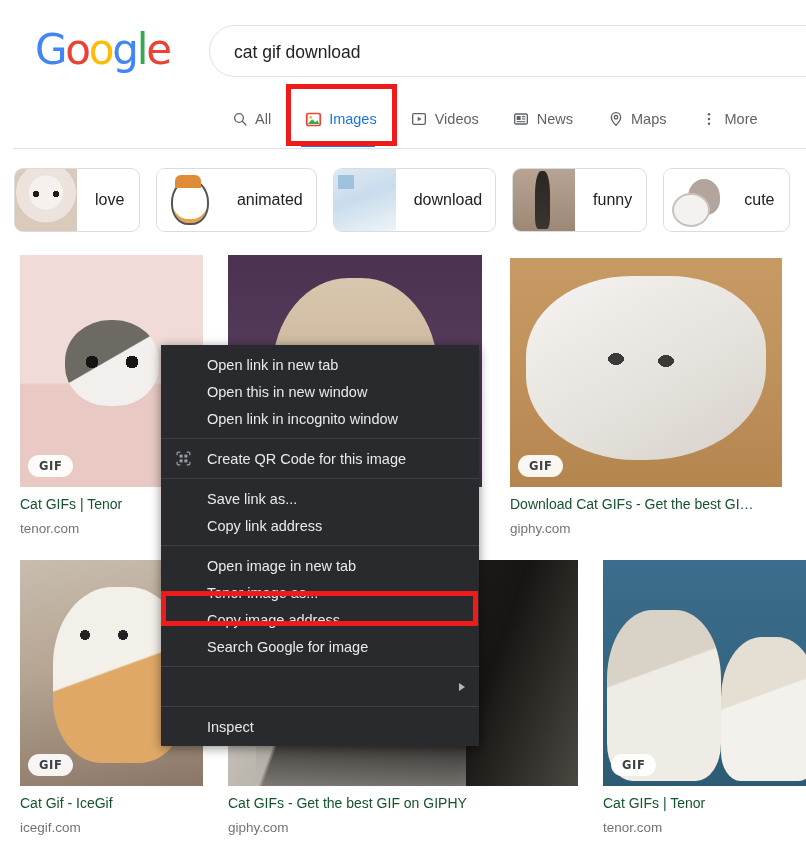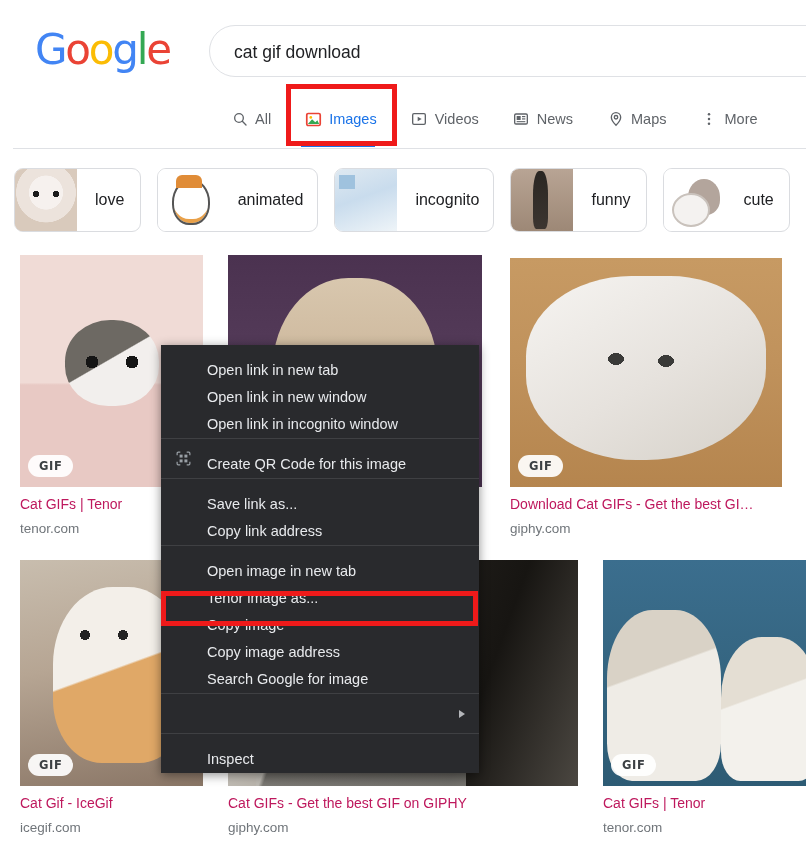--- a/index.html
+++ b/index.html
@@ -261,21 +261,21 @@
     font-size: 11.5px;
     font-weight: bold;
     letter-spacing: 0.6px;
     padding: 4px 11px;
     border-radius: 11px;
     font-family: "DejaVu Sans", sans-serif;
     z-index: 3;
   }
   .tile-title {
     font-size: 14px;
-    color: #be185d;
+    color: #14532d;
     margin-top: 9px;
     white-space: nowrap;
     overflow: hidden;
     text-overflow: ellipsis;
   }
   .tile-domain {
     font-size: 13.5px;
     color: #70757a;
     margin-top: 9px;
     white-space: nowrap;
@@ -409,21 +409,21 @@
     width: 318px;
     background: #292a2d;
     z-index: 40;
     box-shadow: 0 2px 10px rgba(0,0,0,0.45);
     padding: 6px 0 6px 0;
     box-sizing: border-box;
   }
   .cm-item {
     height: 27px;
     display: flex;
-    align-items: flex-end;
+    align-items: center;
     color: #e8eaed;
     font-size: 14.5px;
     padding-left: 46px;
     position: relative;
     cursor: default;
     white-space: nowrap;
   }
   .cm-item.with-icon { padding-left: 46px; }
   .cm-icon {
     position: absolute;
@@ -556,21 +556,21 @@
     <div class="chip-label">love</div>
   </div>
 
   <div class="chip">
     <div class="chip-thumb th-animated"></div>
     <div class="chip-label">animated</div>
   </div>
 
   <div class="chip">
     <div class="chip-thumb th-beautiful"></div>
-    <div class="chip-label">incognito</div>
+    <div class="chip-label">download</div>
   </div>
 
   <div class="chip">
     <div class="chip-thumb th-funny"></div>
     <div class="chip-label">funny</div>
   </div>
 
   <div class="chip">
     <div class="chip-thumb th-cute"></div>
     <div class="chip-label">cute</div>
@@ -627,21 +627,21 @@
   </div>
 
 </div>
 
 <div id="context-menu">
 
   <div class="cm-item">
     <span>Open link in new tab</span>
   </div>
   <div class="cm-item">
-    <span>Open link in new window</span>
+    <span>Open this in new window</span>
   </div>
   <div class="cm-item">
     <span>Open link in incognito window</span>
   </div>
 
   <div class="cm-sep"></div>
 
   <div class="cm-item with-icon">
     <span class="cm-icon">
       <svg width="17" height="17" viewBox="0 0 24 24" fill="none" stroke="#9aa0a6" stroke-width="1.7">
@@ -669,23 +669,20 @@
 
   <div class="cm-sep"></div>
 
   <div class="cm-item">
     <span>Open image in new tab</span>
   </div>
   <div class="cm-item">
     <span>Tenor image as...</span>
   </div>
   <div class="cm-item">
-    <span>Copy image</span>
-  </div>
-  <div class="cm-item">
     <span>Copy image address</span>
   </div>
   <div class="cm-item">
     <span>Search Google for image</span>
   </div>
 
   <div class="cm-sep"></div>
 
   <div class="cm-item">
     <span class="cm-arrow"></span>

